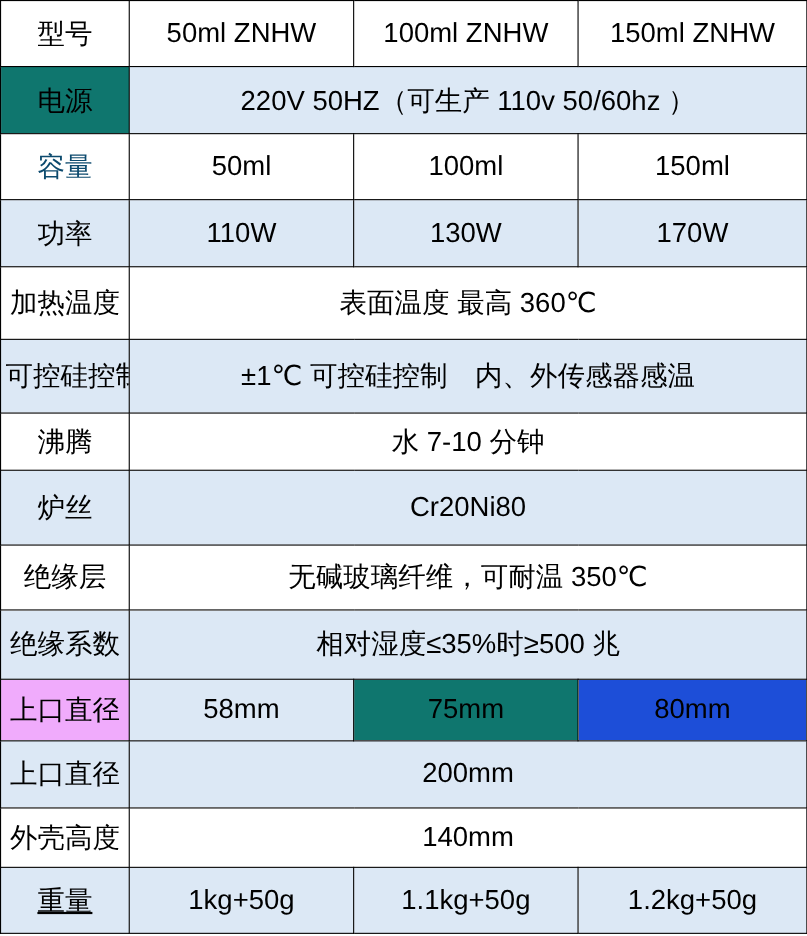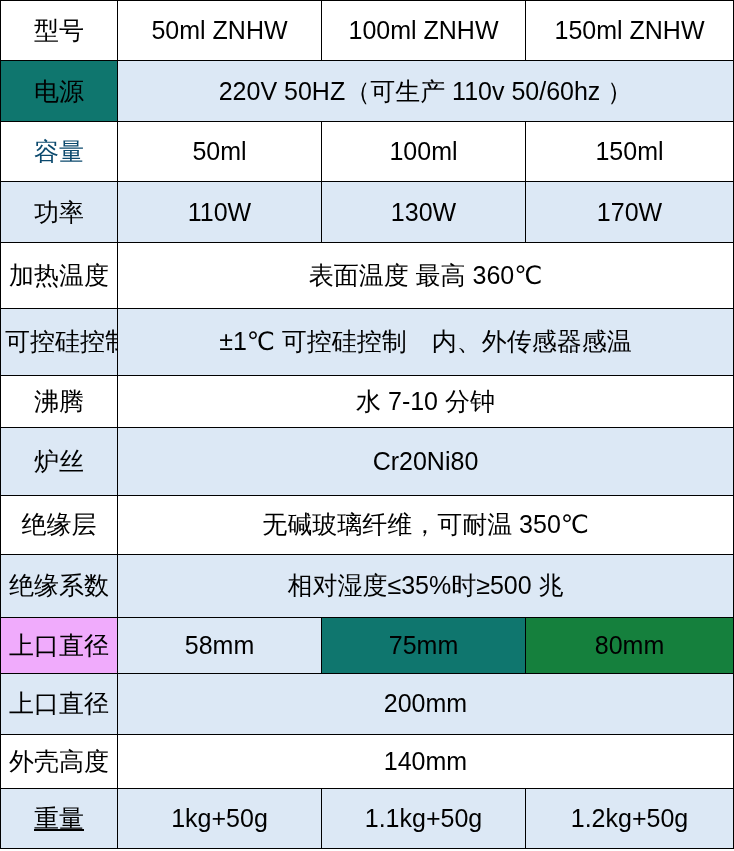--- a/index.html
+++ b/index.html
@@ -107,21 +107,21 @@
           <td colspan="3" style="border-color: rgb(0, 0, 0); color: rgb(0, 0, 0);">无碱玻璃纤维，可耐温 350℃</td>
         </tr>
         <tr class="shaded">
           <td class="label-cell" style="background: rgb(220, 232, 245); border-color: rgb(0, 0, 0); color: rgb(0, 0, 0);">绝缘系数</td>
           <td colspan="3" style="background: rgb(220, 232, 245); border-color: rgb(0, 0, 0); color: rgb(0, 0, 0);">相对湿度≤35%时≥500 兆</td>
         </tr>
         <tr class="shaded">
           <td class="label-cell" style="background: #f0abfc; border-color: rgb(0, 0, 0); color: rgb(0, 0, 0); margin-left: 28px;">上口直径</td>
           <td style="background: rgb(220, 232, 245); border-color: rgb(0, 0, 0); color: rgb(0, 0, 0);">58mm</td>
           <td style="background: #0f766e; border-color: rgb(0, 0, 0); color: rgb(0, 0, 0);">75mm</td>
-          <td style="background: #15803d; border-color: rgb(0, 0, 0); color: rgb(0, 0, 0);">80mm</td>
+          <td style="background: #1d4ed8; border-color: rgb(0, 0, 0); color: rgb(0, 0, 0);">80mm</td>
         </tr>
         <tr class="shaded">
           <td class="label-cell" style="background: rgb(220, 232, 245); border-color: rgb(0, 0, 0); color: rgb(0, 0, 0);">上口直径</td>
           <td colspan="3" style="background: rgb(220, 232, 245); border-color: rgb(0, 0, 0); color: rgb(0, 0, 0);">200mm</td>
         </tr>
         <tr class="plain">
           <td class="label-cell" style="border-color: rgb(0, 0, 0); color: rgb(0, 0, 0);">外壳高度</td>
           <td colspan="3" style="border-color: rgb(0, 0, 0); color: rgb(0, 0, 0);">140mm</td>
         </tr>
         <tr class="shaded">

